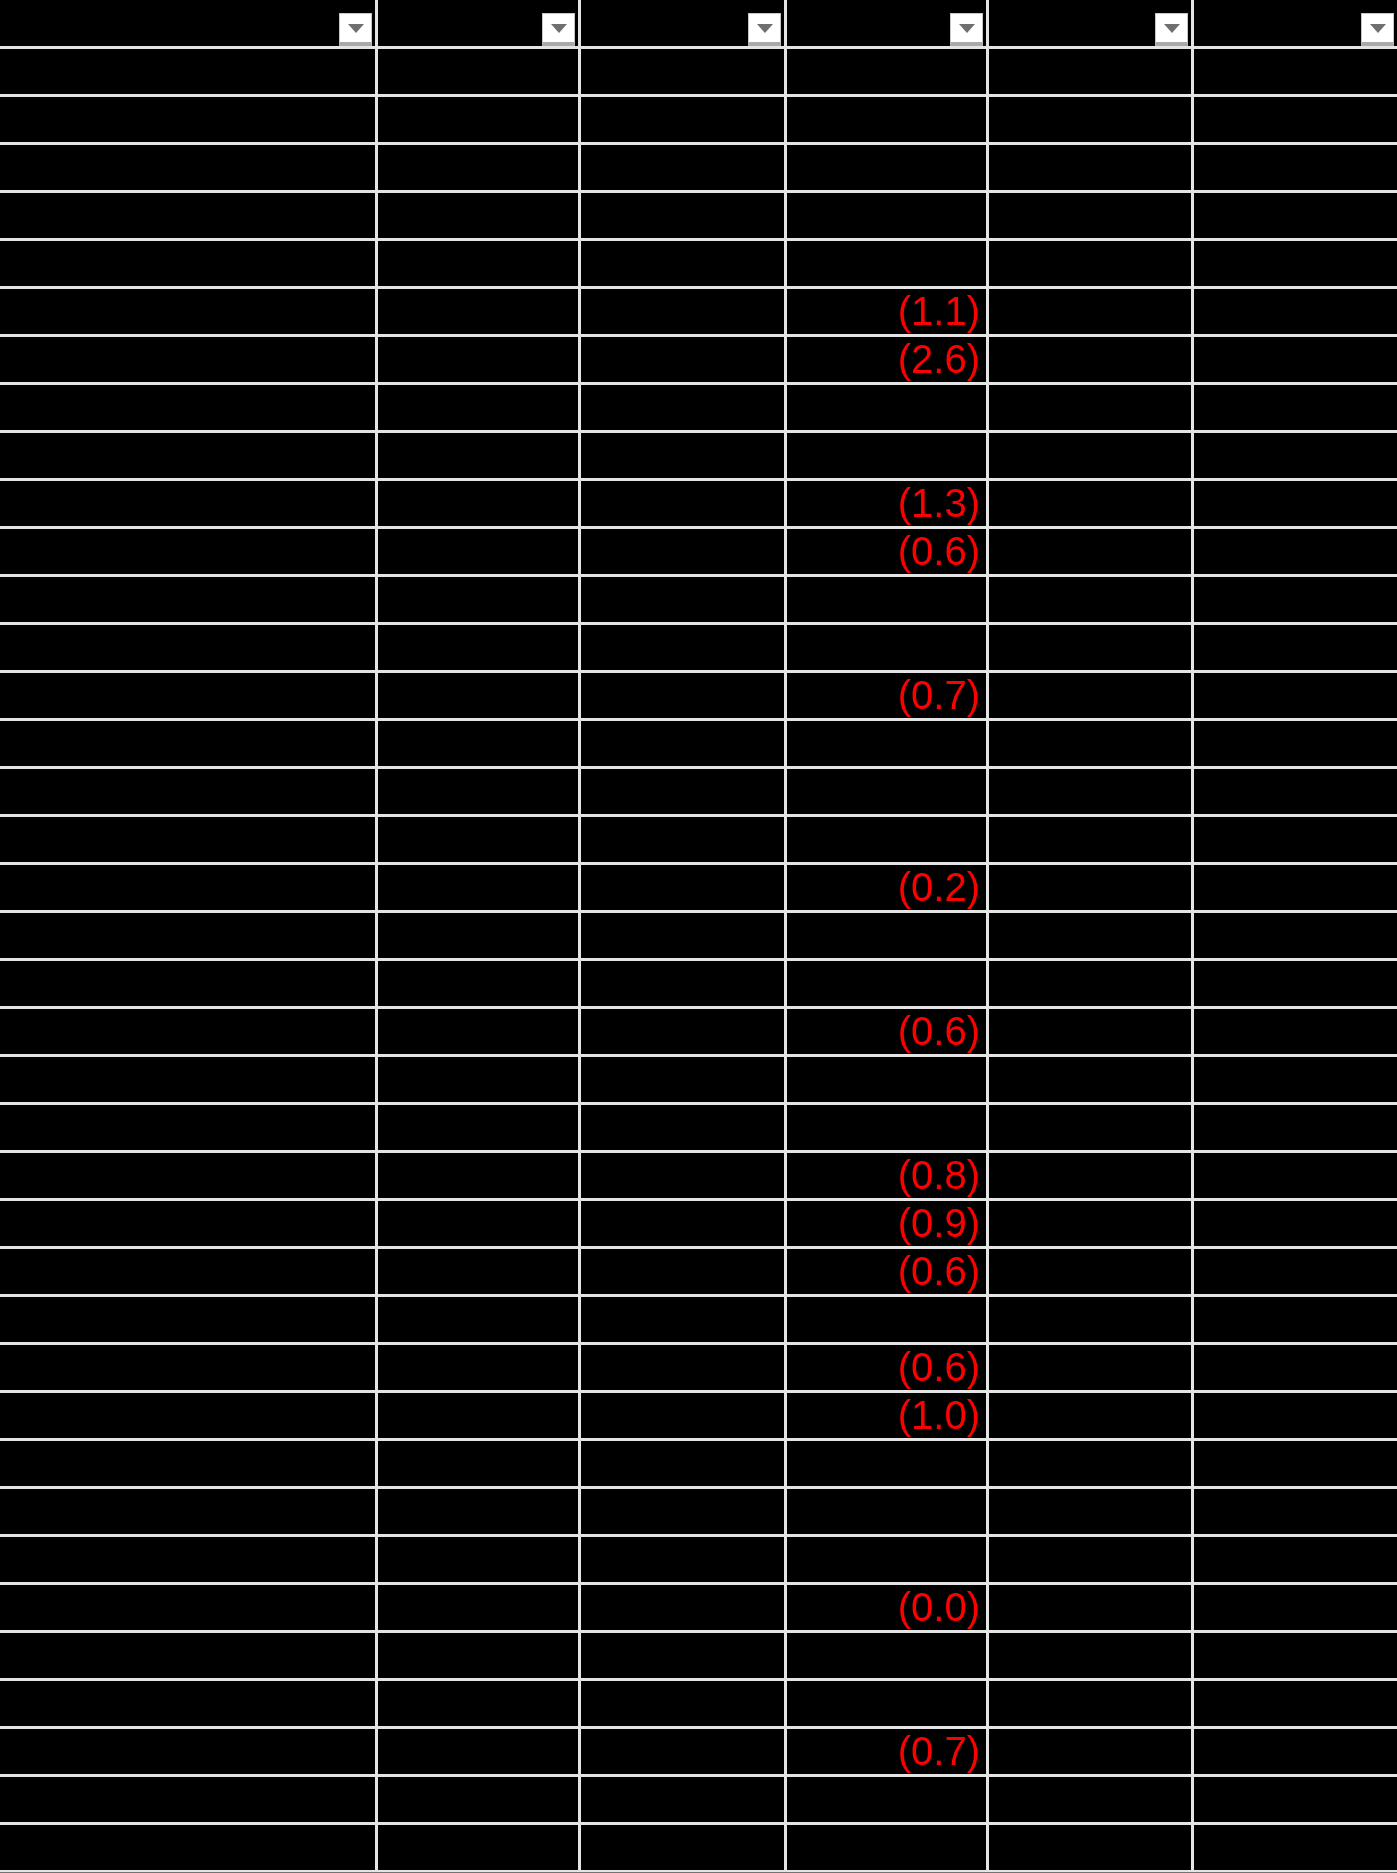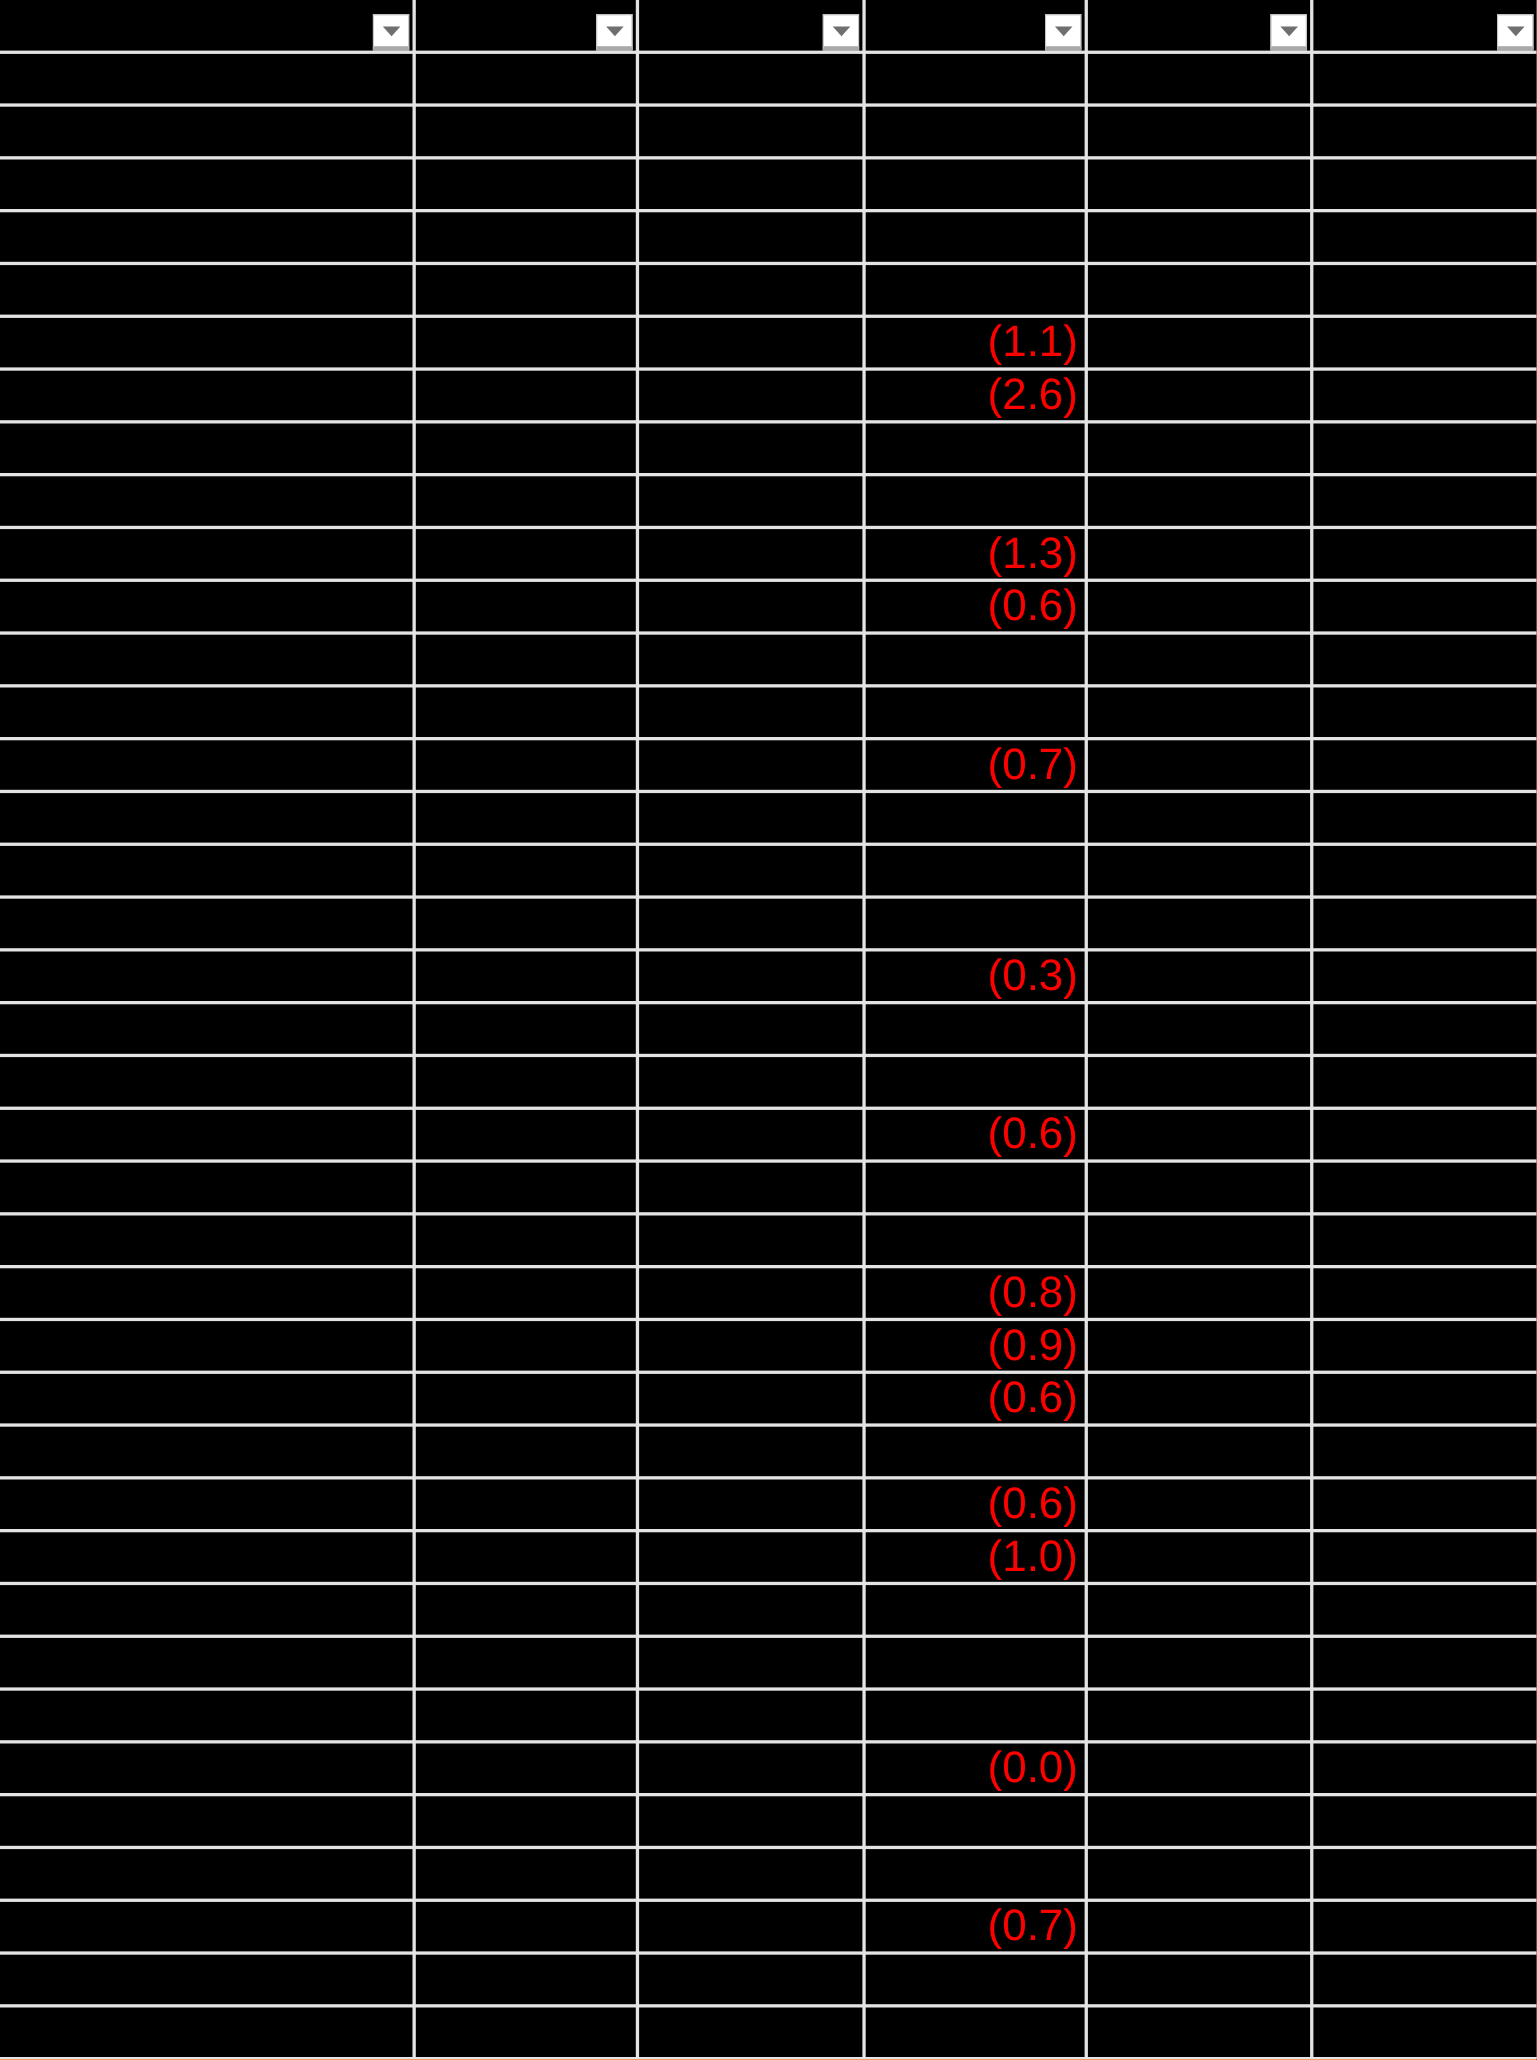--- a/index.html
+++ b/index.html
@@ -9,21 +9,21 @@
     width: 1397px;
     height: 1873px;
     overflow: hidden;
     font-family: "Liberation Sans", sans-serif;
   }
 
   .sheet {
     position: relative;
     width: 1397px;
     height: 1873px;
-    background: #f97316;
+    background: #737373;
   }
 
   .grid {
     display: grid;
     grid-template-columns: 375px 200px 203px 199px 202px 203px;
     grid-template-rows: 46px;
     grid-auto-rows: 45px;
     gap: 3px;
     background: var(--gridline, #E4E4E4);
     width: 1397px;
@@ -200,21 +200,21 @@
       <div class="cell"></div>
       <div class="cell"></div>
       <div class="cell"></div>
       <div class="cell"></div>
       <div class="cell"></div>
       <div class="cell"></div>
       <div class="cell"></div>
       <div class="cell"></div>
       <div class="cell"></div>
       <div class="cell"></div>
-      <div class="cell neg">(0.3)</div>
+      <div class="cell neg">(0.2)</div>
       <div class="cell"></div>
       <div class="cell"></div>
       <div class="cell"></div>
       <div class="cell"></div>
       <div class="cell"></div>
       <div class="cell"></div>
       <div class="cell"></div>
       <div class="cell"></div>
       <div class="cell"></div>
       <div class="cell"></div>

